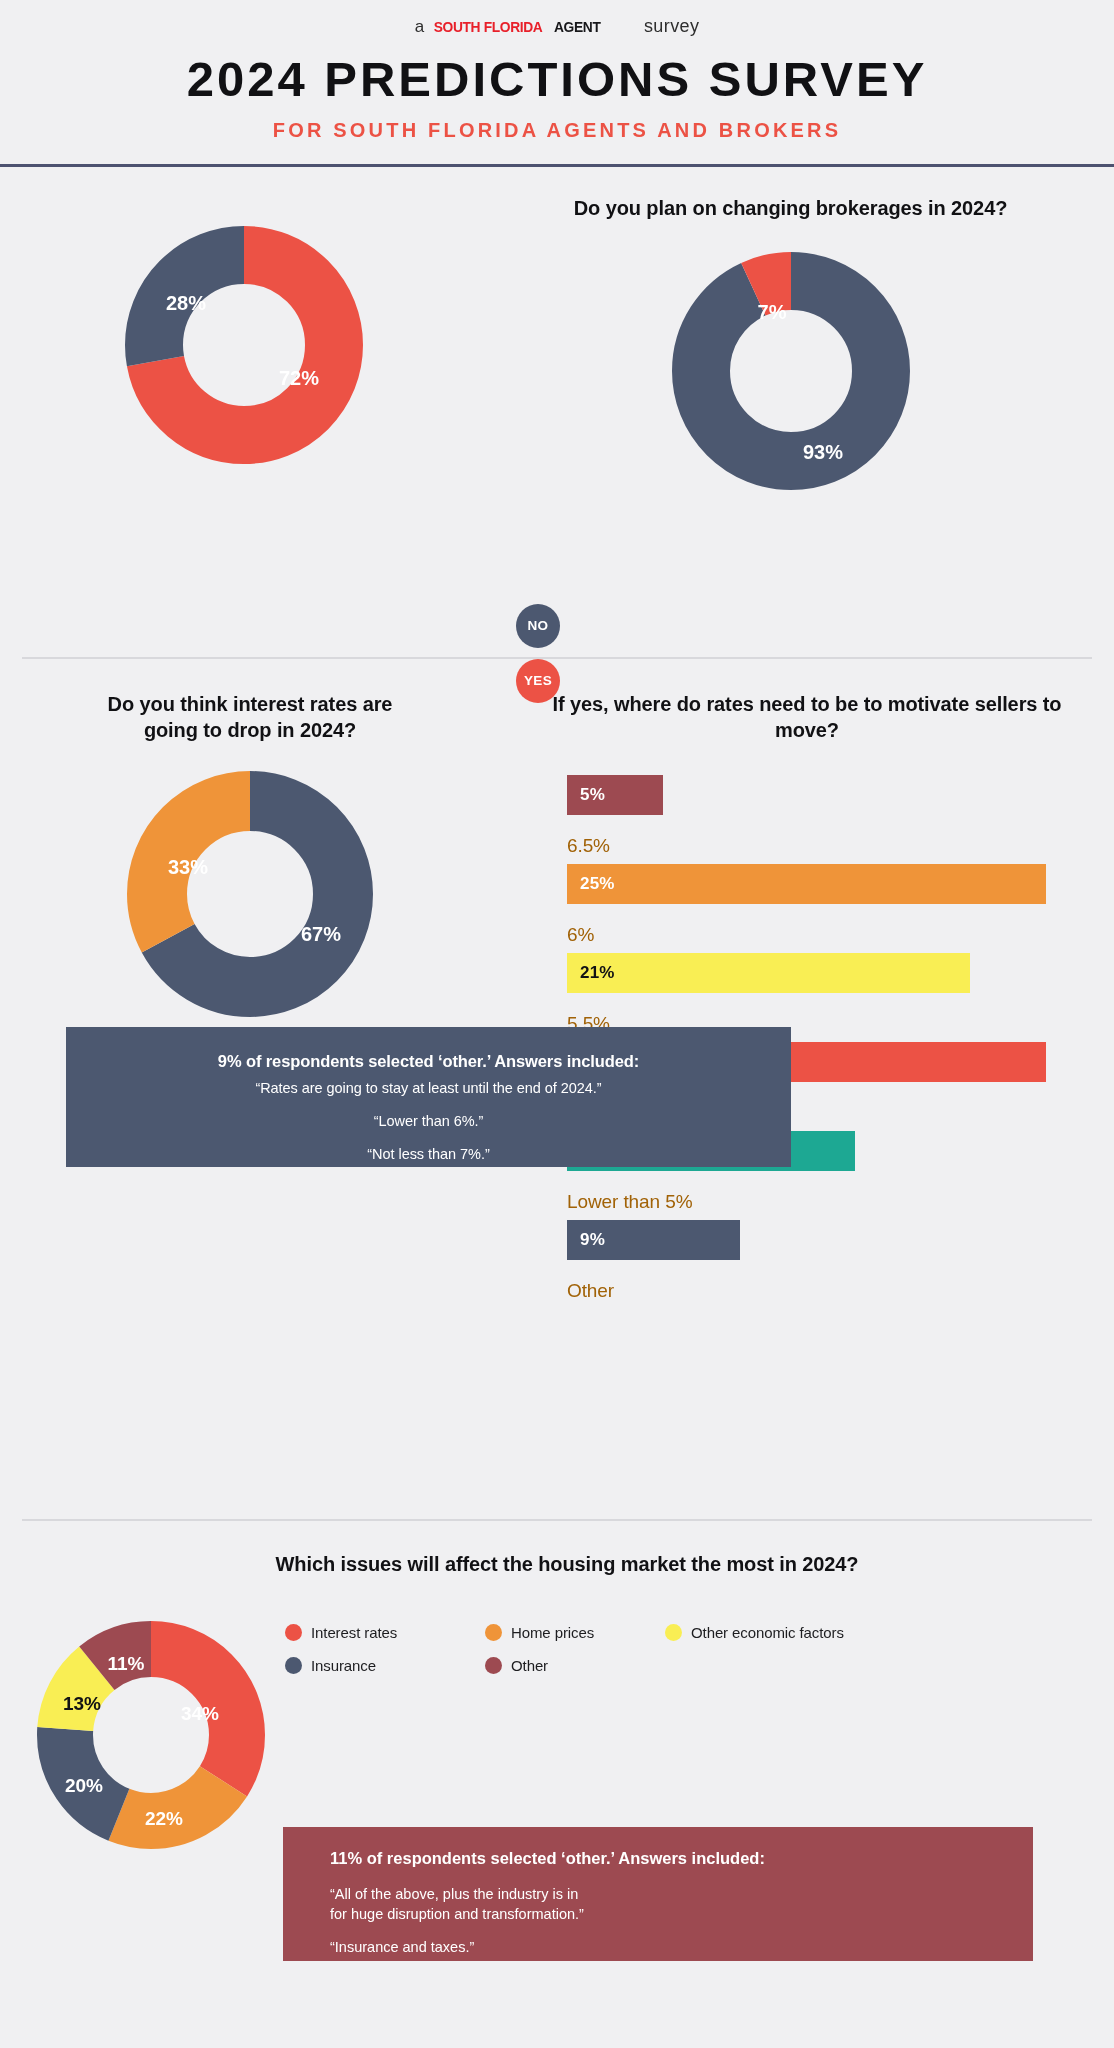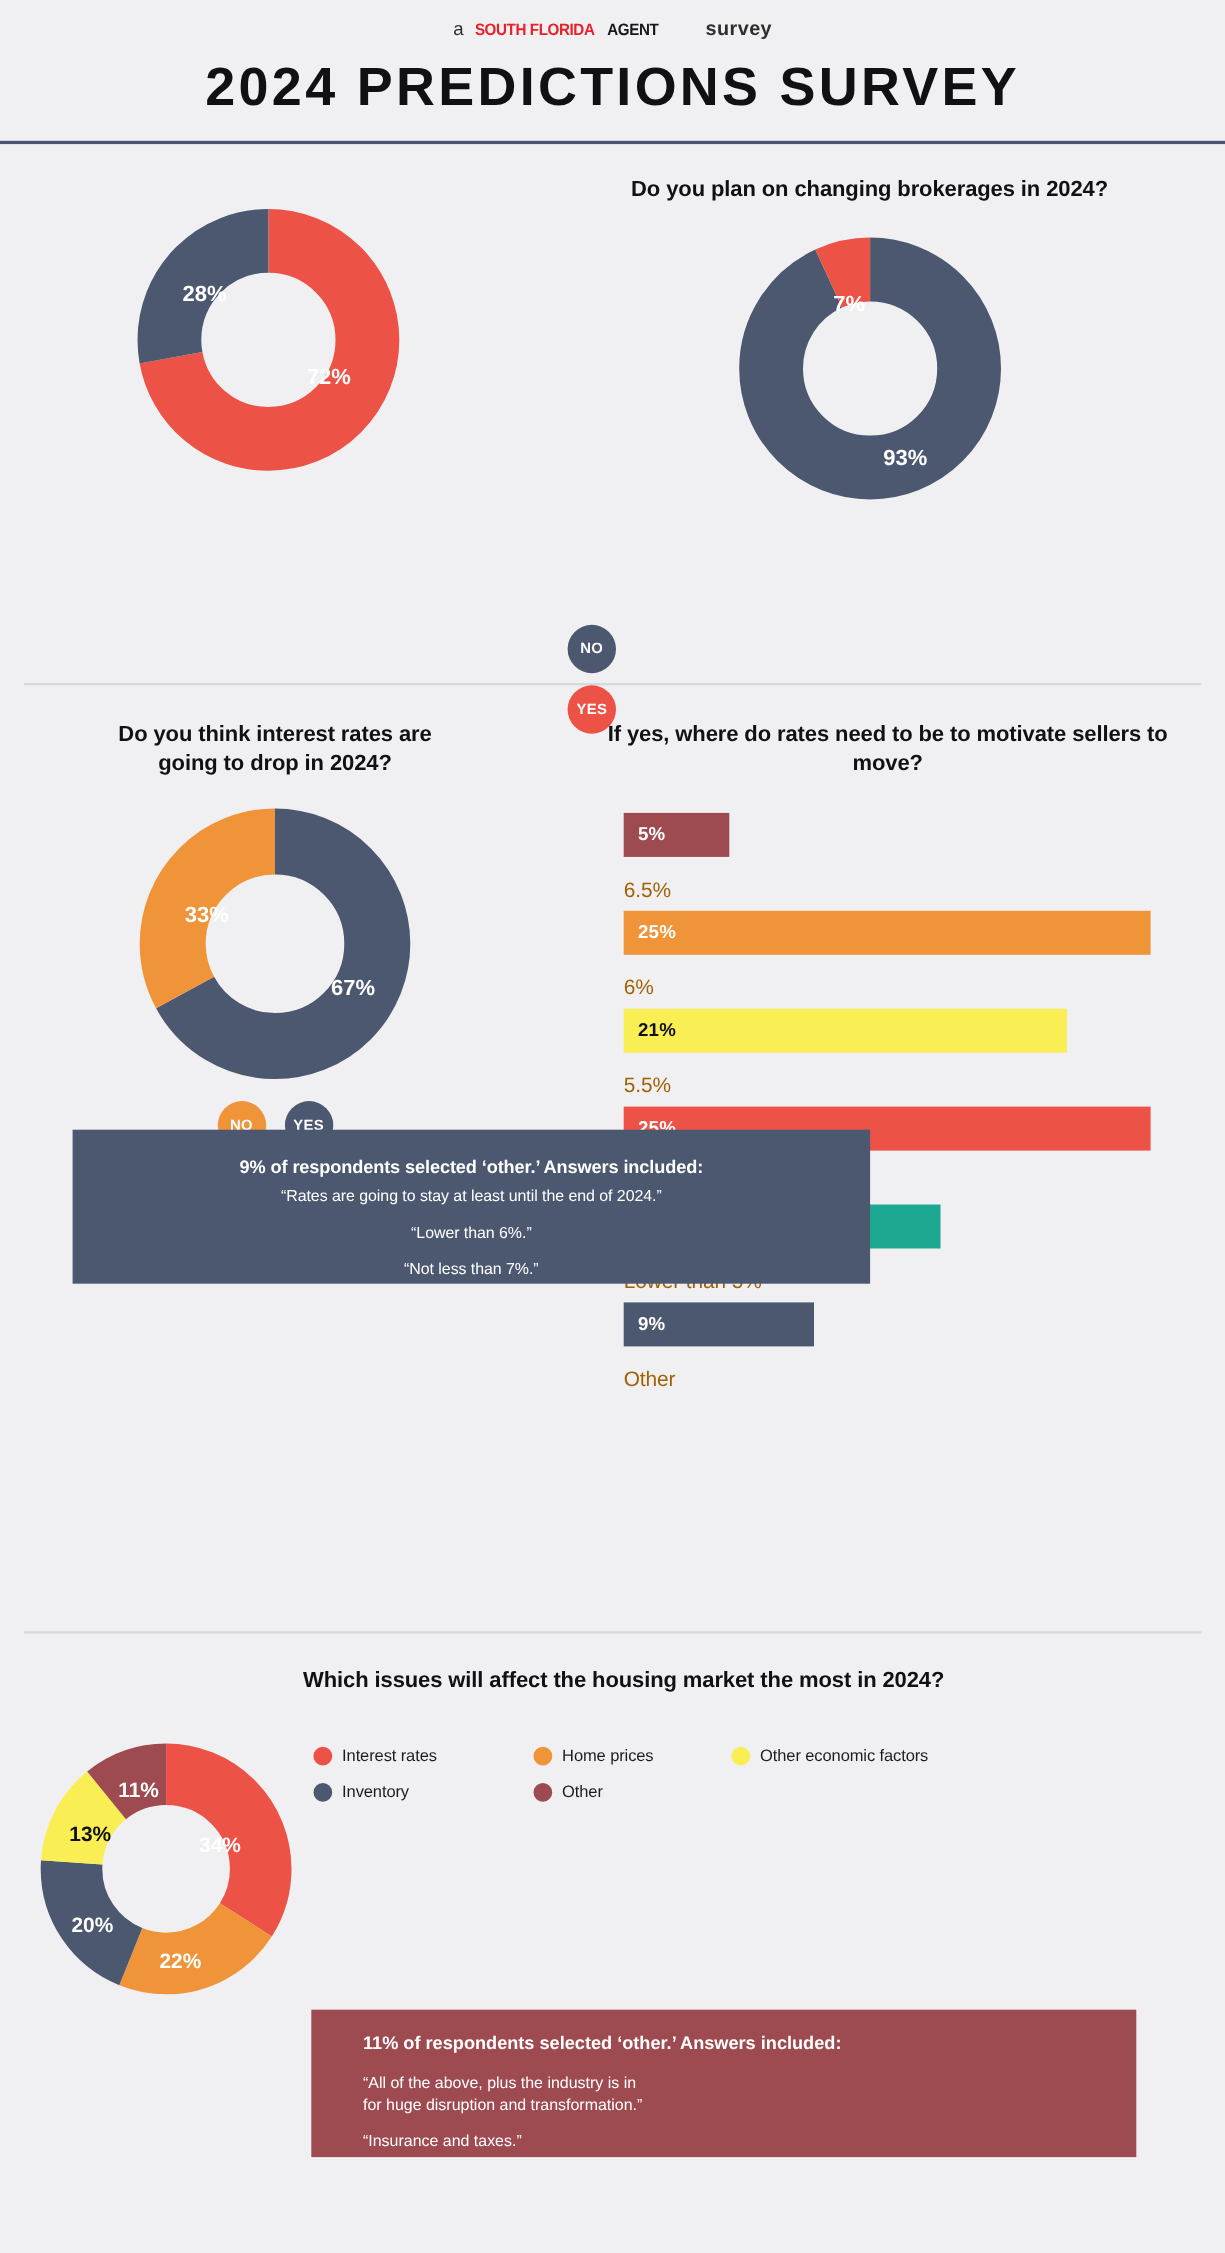--- a/index.html
+++ b/index.html
@@ -32,21 +32,21 @@
   }
   .brandline .a { font-weight: 400; color: #2e2e2e; font-size: 17px; }
   .brandline .sf {
     color: #e8202a; font-weight: 800; font-size: 15px;
     letter-spacing: -0.4px; transform: scaleX(.92);
   }
   .brandline .agent {
     color: #17171a; font-weight: 800; font-size: 15px;
     letter-spacing: -0.4px; transform: scaleX(.92);
   }
-  .brandline .survey { font-weight: 700; color: #2e2e2e; font-size: 18px; letter-spacing: .4px; margin-left: 36px;}
+  .brandline .survey { font-weight: 400; color: #2e2e2e; font-size: 18px; letter-spacing: .4px; margin-left: 36px;}
 
   .maintitle {
     margin-top: 16px;
     font-size: 49px;
     font-weight: 800;
     letter-spacing: 3px;
     color: #111114;
     line-height: 1.06;
   }
   .subtitle {
@@ -159,20 +159,21 @@
 <body>
 
 <div class="header">
   <div class="brandline">
     <span class="a">a</span>
       <span class="sf">SOUTH FLORIDA</span>
       <span class="agent">AGENT</span>
     <span class="survey">survey</span>
   </div>
   <div class="maintitle">2024 PREDICTIONS SURVEY</div>
+  <div class="subtitle">FOR SOUTH FLORIDA AGENTS AND BROKERS</div>
 </div>
 
 <div class="sec1">
   <div class="col-l">
     <div class="donut-wrap">
       <svg width="240" height="240" viewBox="0 0 240 240">
 
         <circle cx="120" cy="120" r="90" fill="none" stroke="#ec5245" stroke-width="58" stroke-dasharray="407.2 158.1" transform="rotate(-90 120 120)"></circle>
         <circle cx="120" cy="120" r="90" fill="none" stroke="#4c5870" stroke-width="58" stroke-dasharray="158.1 407.2" stroke-dashoffset="-407.2" transform="rotate(-90 120 120)"></circle>
         <text x="175" y="160" fill="#ffffff" font-size="20" font-weight="800" font-family="Liberation Sans, sans-serif" text-anchor="middle">72%</text>
@@ -306,21 +307,21 @@
     <div class="legend-item">
       <span class="legend-dot" style="background:#ef9439"></span>
       <span class="legend-label">Home prices</span>
     </div>
     <div class="legend-item">
       <span class="legend-dot" style="background:#f9ee54"></span>
       <span class="legend-label">Other economic factors</span>
     </div>
     <div class="legend-item">
       <span class="legend-dot" style="background:#4c5870"></span>
-      <span class="legend-label">Inventory</span>
+      <span class="legend-label">Insurance</span>
     </div>
     <div class="legend-item">
       <span class="legend-dot" style="background:#9d4a51"></span>
       <span class="legend-label">Other</span>
     </div>
     <div></div>
   </div>
 </div>
 
 <div class="callout-maroon">

